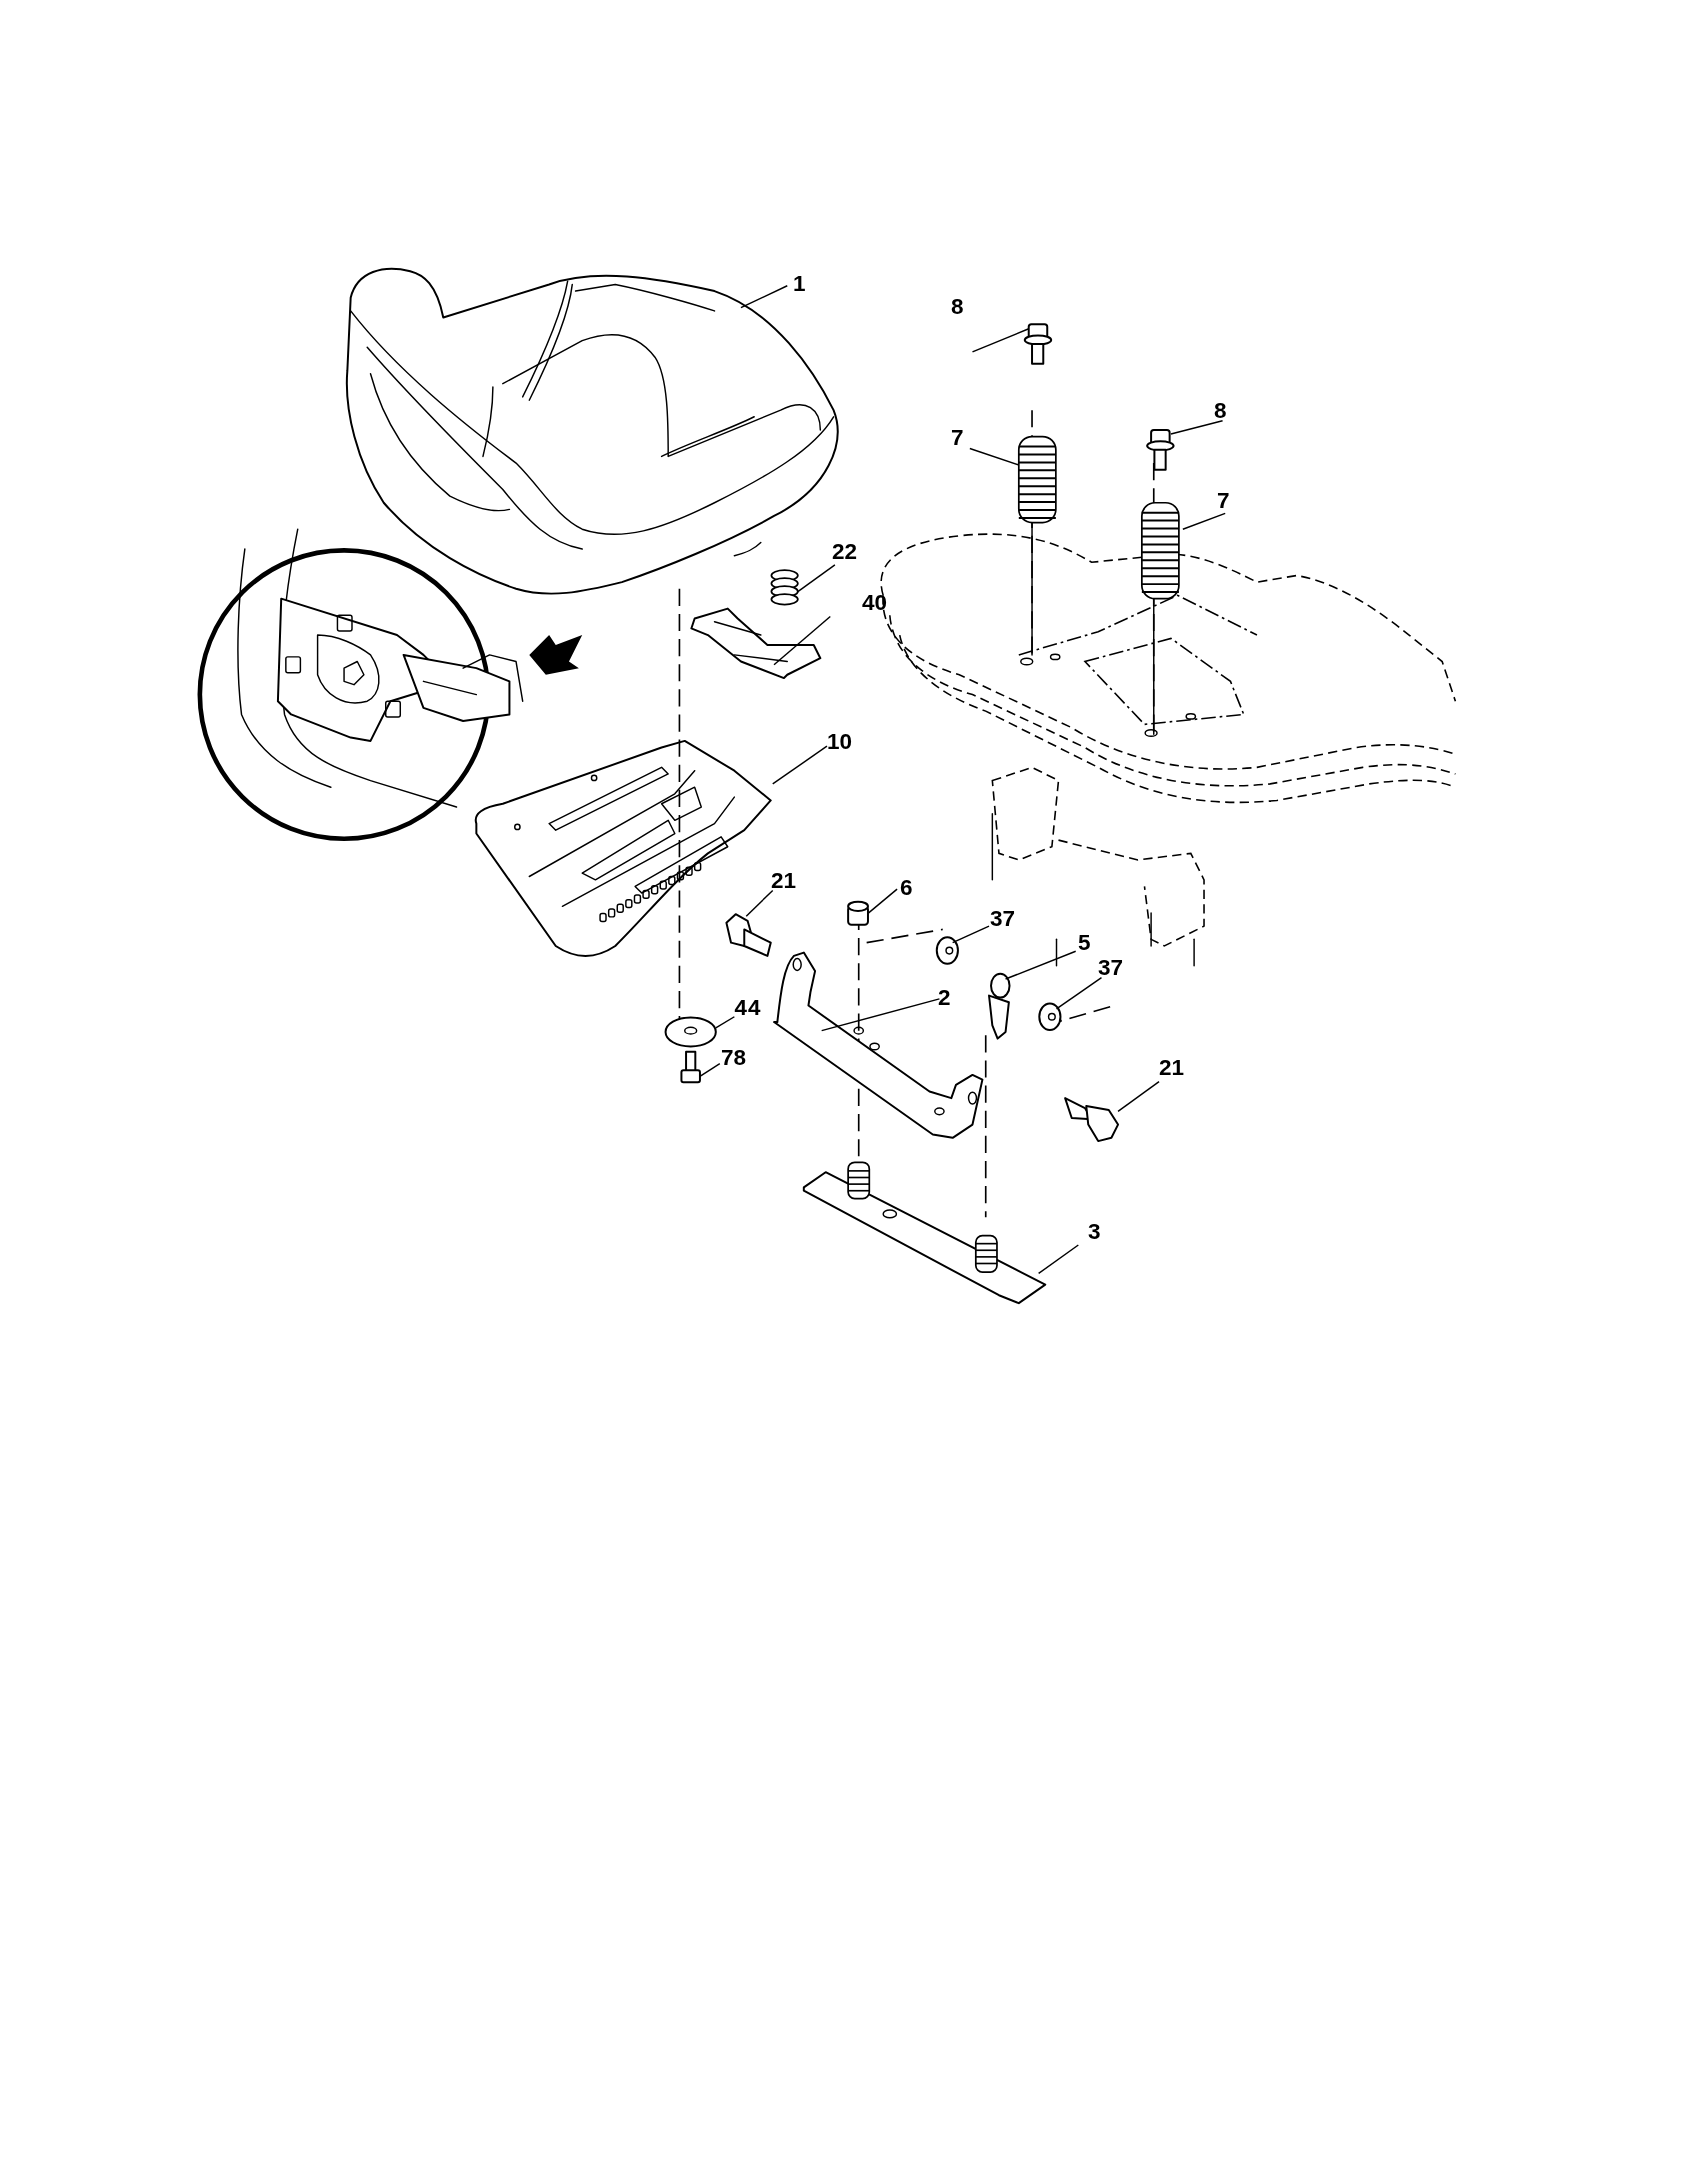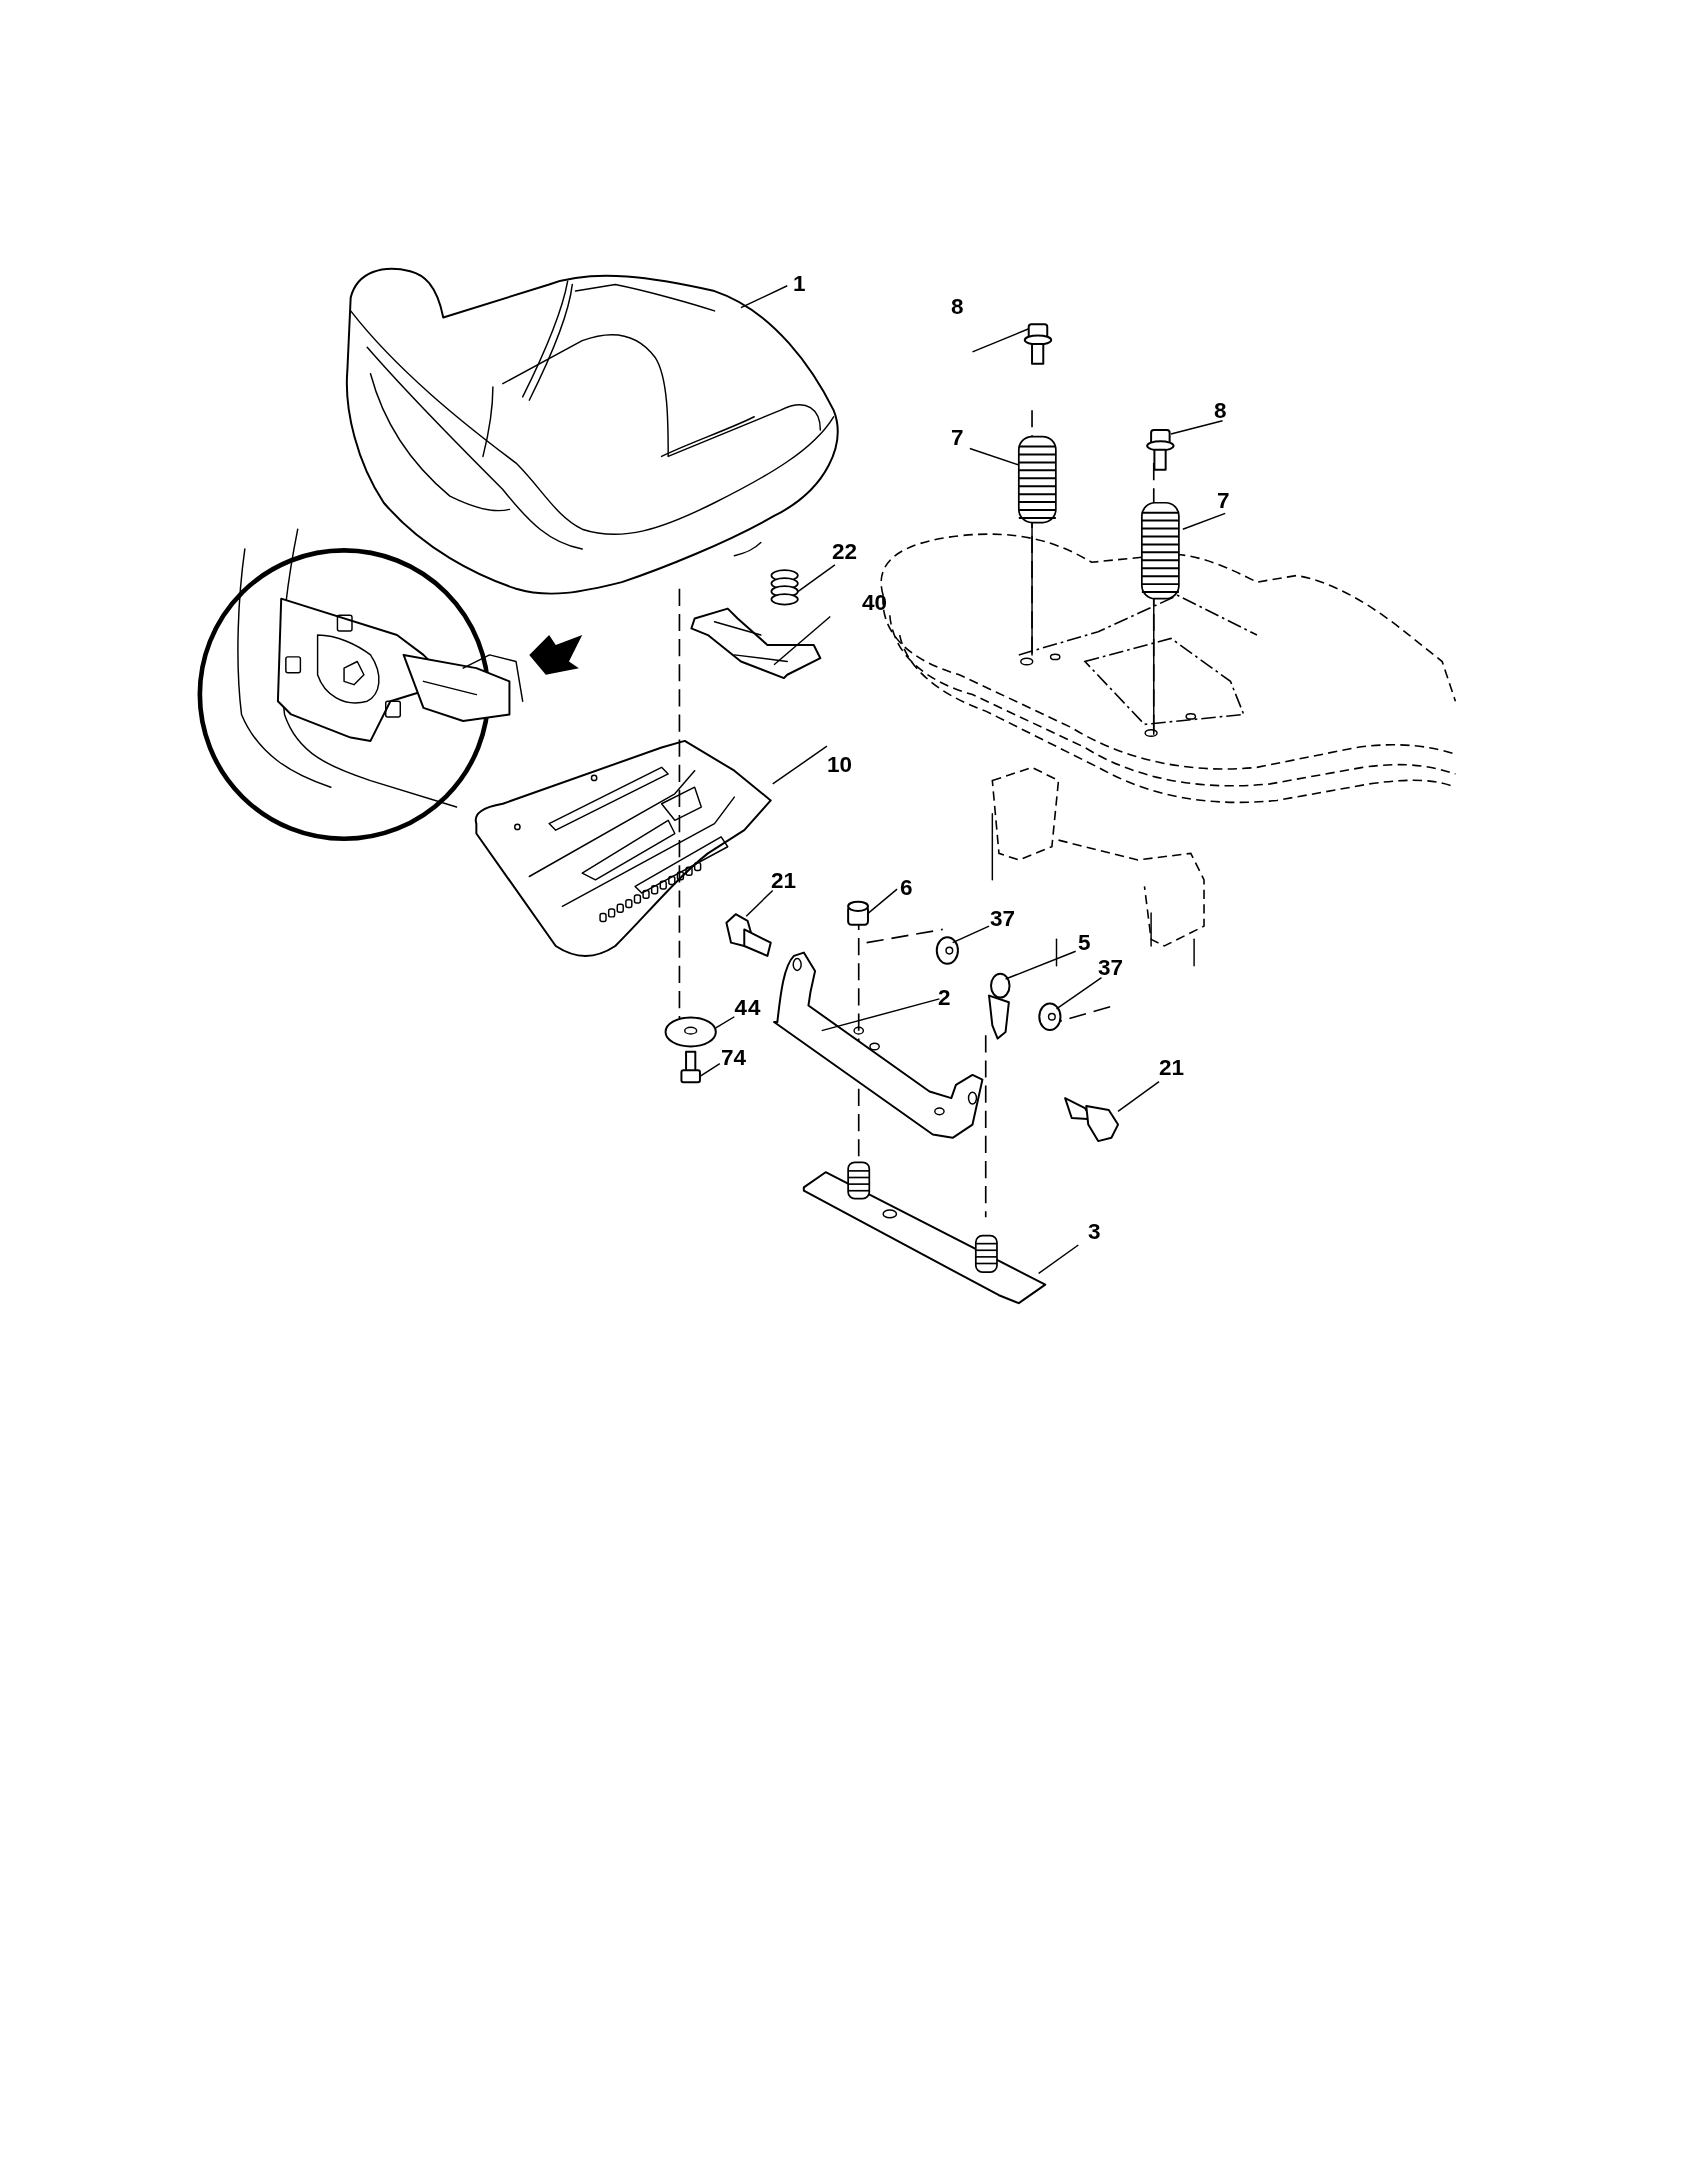--- a/index.html
+++ b/index.html
@@ -244,24 +244,24 @@
   </g>
 </svg>
 
 <div class="callout" style="left:793px;top:273px;">1</div>
 <div class="callout" style="left:951px;top:296px;">8</div>
 <div class="callout" style="left:1214px;top:400px;">8</div>
 <div class="callout" style="left:951px;top:427px;">7</div>
 <div class="callout" style="left:1217px;top:490px;">7</div>
 <div class="callout" style="left:832px;top:541px;">22</div>
 <div class="callout" style="left:827px;top:592px;margin-left:35px;">40</div>
-<div class="callout" style="left:827px;top:731px;margin-top:23px;">10</div>
+<div class="callout" style="left:827px;top:731px;">10</div>
 <div class="callout" style="left:771px;top:870px;">21</div>
 <div class="callout" style="left:900px;top:877px;">6</div>
 <div class="callout" style="left:990px;top:908px;">37</div>
 <div class="callout" style="left:1078px;top:932px;">5</div>
 <div class="callout" style="left:1098px;top:957px;">37</div>
 <div class="callout" style="left:938px;top:987px;">2</div>
 <div class="callout" style="left:734px;top:998px;font-family:Liberation Mono, monospace;">44</div>
-<div class="callout" style="left:721px;top:1047px;">74</div>
+<div class="callout" style="left:721px;top:1047px;">78</div>
 <div class="callout" style="left:1159px;top:1057px;">21</div>
 <div class="callout" style="left:1088px;top:1221px;">3</div>
 
 
 </body></html>

